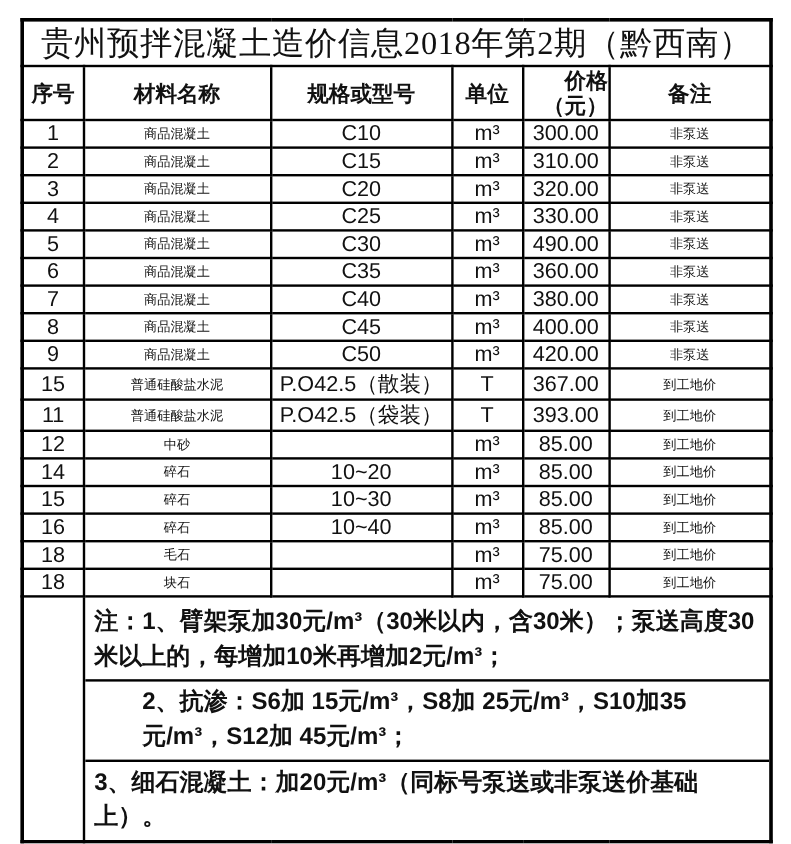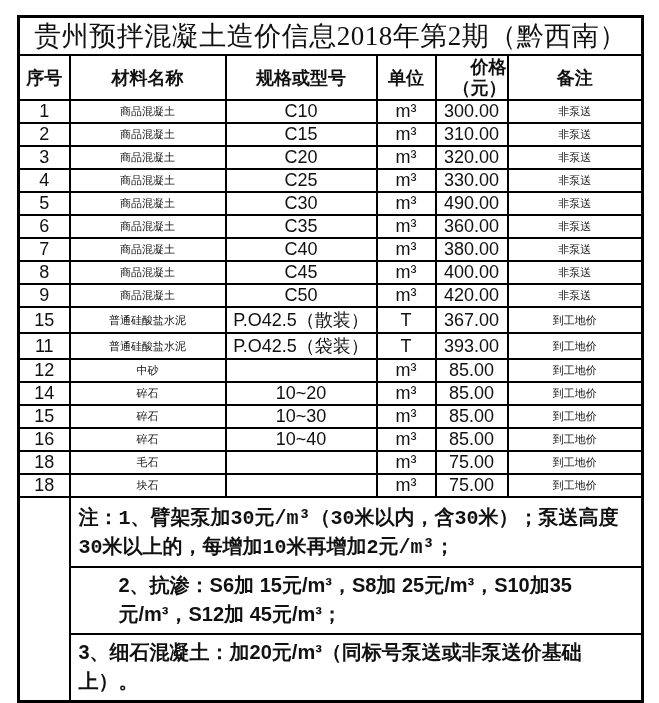--- a/index.html
+++ b/index.html
@@ -55,21 +55,21 @@
   td.notes-left { border-right: 2px solid #000; }
   td.notes-body { padding: 0; }
   .note {
     text-align: left;
     white-space: normal;
     font-weight: bold;
     font-size: 20px;
     line-height: 29px;
     padding: 3px 6px 4px 8px;
   }
-  .note-1 { min-height: 64px; padding-top: 6px; font-family: Liberation Mono, monospace; }
+  .note-1 { min-height: 64px; padding-top: 6px; }
   .note-2 { min-height: 56px; border-top: 2px solid #000; padding-left: 48px; }
   .note-3 { min-height: 32px; border-top: 2px solid #000; }
 </style>
 </head>
 <body>
 
 <div class="sheet">
   <table class="price-table">
     <colgroup>
       <col style="width:51px">

